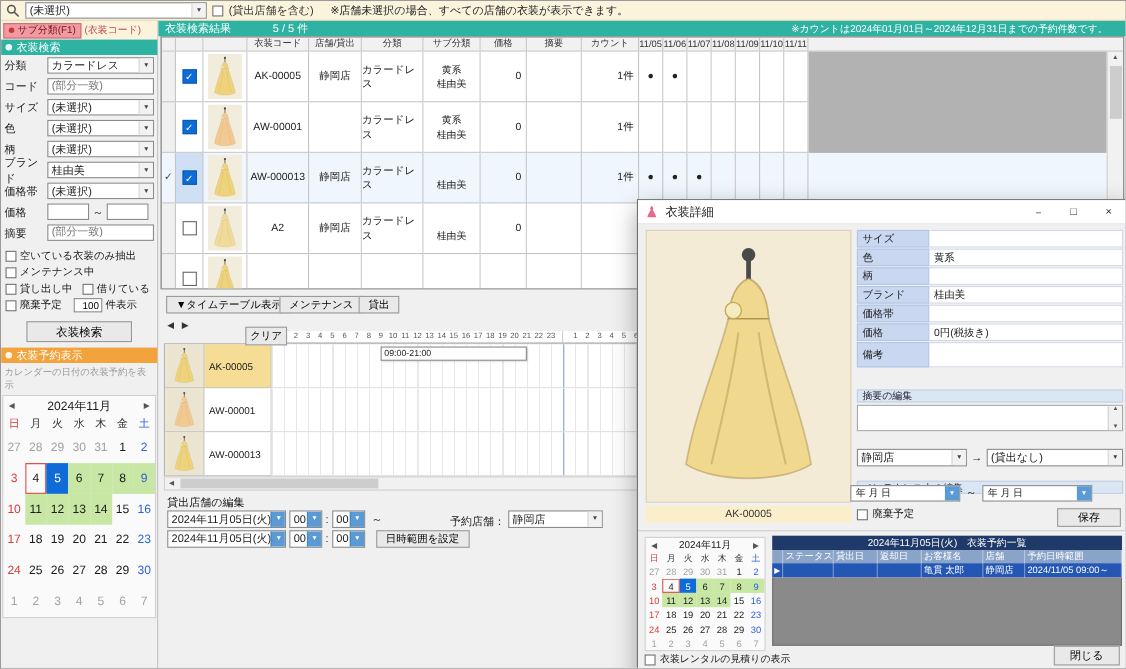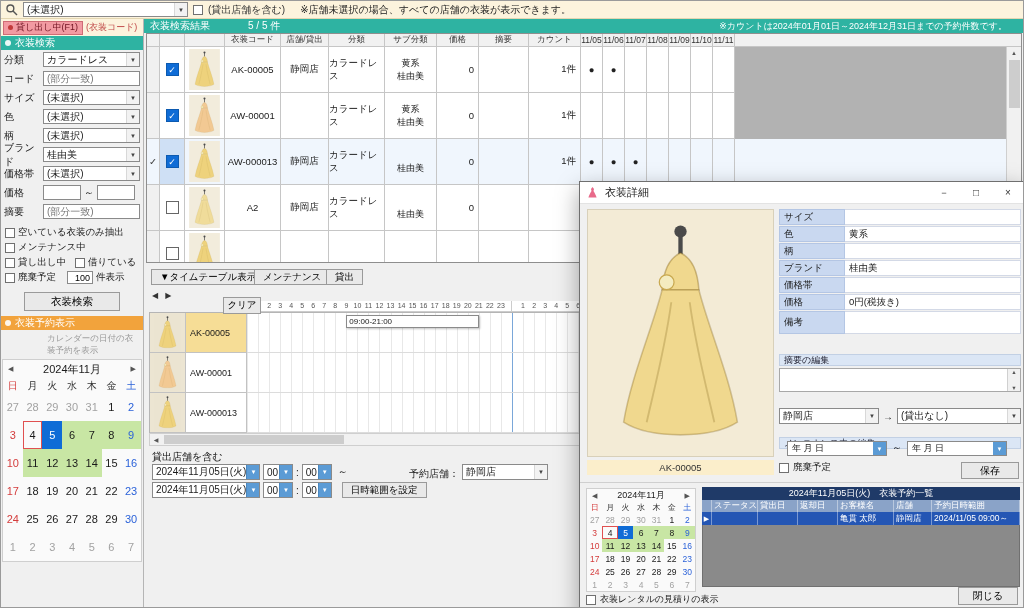--- a/index.html
+++ b/index.html
@@ -36,21 +36,21 @@
 .frow{display:flex;align-items:center;height:19px;padding:0 3px;}
 .flabel{width:39px;font-size:10px;flex:none;}
 .frow .combo{flex:1;height:15px;}
 .frow .tinput{height:15px;}
 .price-in{width:38px;}
 .ptilde{width:16px;text-align:center;font-size:10px;}
 .crow{display:flex;align-items:center;height:15px;padding:0 4px;gap:3px;font-size:9.5px;}
 .clabel{white-space:nowrap;}
 .count-input{width:26px;height:13px;border:1px solid #8a8a8a;font-size:9px;text-align:right;padding:0 2px;margin-left:8px;font-family:inherit;}
 .search-btn{display:block;margin:7px auto 0;width:96px;height:19px;font-size:10.5px;}
-.side-hint{font-size:8.5px;color:#999;padding:3px 3px 0;margin-left:43px;}
+.side-hint{font-size:8.5px;color:#999;padding:3px 3px 0;}
 
 
 .cal{background:#fafafa;border:1px solid #cfcfcf;}
 .cal-title{display:flex;align-items:center;justify-content:space-between;padding:0 5px;}
 .cal-nav{font-size:7px;color:#555;}
 .cal-weekdays{display:grid;grid-template-columns:repeat(7,1fr);}
 .cal-wd{text-align:center;color:#333;}
 .cal-cells{display:grid;grid-template-columns:repeat(7,1fr);}
 .cal-cell{display:flex;align-items:center;justify-content:center;}
 .cal-cell.rng{background:#c8e6a4;}
@@ -149,21 +149,21 @@
 .dlg-sec{position:absolute;left:199px;width:242px;height:12px;background:#dbe6f5;border:1px solid #c2d0e4;font-size:9px;display:flex;align-items:center;padding-left:4px;color:#223;}
 #sec-summary{top:172px;}
 #sec-store{top:212px;}
 #sec-maint{top:245px;margin-top:10px;}
 .dlg-textarea{position:absolute;left:199px;top:186px;width:242px;height:24px;background:#fff;border:1px solid #a8a8a8;display:flex;}
 .ta-scroll{margin-left:auto;width:13px;background:#f1f1f1;border-left:1px solid #d0d0d0;display:flex;flex-direction:column;justify-content:space-between;font-size:5.5px;color:#555;text-align:center;}
 .store-edit-row{position:absolute;left:199px;top:226px;width:242px;display:flex;align-items:center;}
 .store-edit-row .c1{width:100px;flex:none;}
 .store-edit-row .arrow{width:18px;text-align:center;font-size:10px;flex:none;}
 .store-edit-row .c2{flex:1;}
-.maint-row{position:absolute;left:207px;top:259px;display:flex;align-items:flex-start;gap:5px;}
+.maint-row{position:absolute;left:193px;top:259px;display:flex;align-items:flex-start;gap:5px;}
 .date-box{width:100px;height:15px;background:#fff;border:1px solid #8a8a8a;display:flex;align-items:center;font-size:9px;padding-left:4px;}
 .blue-arr{margin-left:auto;width:13px;height:100%;background:#5b9bd5;color:#fff;font-size:6px;display:flex;align-items:center;justify-content:center;}
 .mtilde{font-size:10px;}
 .disposal-row{position:absolute;left:199px;top:279px;display:flex;align-items:center;gap:4px;font-size:9.5px;}
 .save-btn{position:absolute;left:381px;top:280px;width:58px;height:17px;font-size:10px;}
 .dlg-lower{position:absolute;left:0;top:300px;width:444px;height:126px;border-top:1px solid #cfcfcf;background:#f0f0f0;}
 .estimate-row{position:absolute;left:6px;top:110px;display:flex;align-items:center;gap:4px;font-size:9px;}
 .list{position:absolute;left:122px;top:4px;width:318px;}
 .list-title{height:13px;background:#1f3a68;color:#fff;font-size:9px;display:flex;align-items:center;justify-content:center;}
 .list-cols{display:flex;height:12px;background:#8aa3c8;color:#fff;font-size:8.5px;}
@@ -191,21 +191,21 @@
     </div>
     <span class="cbx"></span>
     <span class="tb-label">(貸出店舗を含む)</span>
     <span class="tb-note">※店舗未選択の場合、すべての店舗の衣装が表示できます。</span>
   </div>
 
   <div class="sidebar">
     <div class="bar-row">
       <button class="barcode-btn">
         <span class="bdot"></span>
-        <span>貸し出し中(F1)</span>
+        <span>サブ分類(F1)</span>
       </button>
       <span class="barcode-hint">(衣装コード)</span>
     </div>
     <div class="side-header teal">
       <span class="hdot"></span>
       <span>衣装検索</span>
     </div>
 
     <div class="frow">
       <span class="flabel">分類</span>
@@ -675,21 +675,21 @@
             <div class="daysep"></div>
           </div>
         </div>
       </div>
     <div class="hscroll">
       <span class="sarr">◀</span>
       <div class="hthumb"></div>
       <span class="sarr" style="margin-left:auto;">▶</span>
     </div>
 
-    <div class="range-header">貸出店舗を含む</div>
+    <div class="range-header">貸出店舗の編集</div>
     <div class="range-row r1">
       <div class="combo blue date-combo">
         <span>2024年11月05日(火)</span>
         <span class="arr">▼</span>
       </div>
       <div class="combo blue hm-combo">
         <span>00</span>
         <span class="arr">▼</span>
       </div>
       <span class="colon">:</span>

